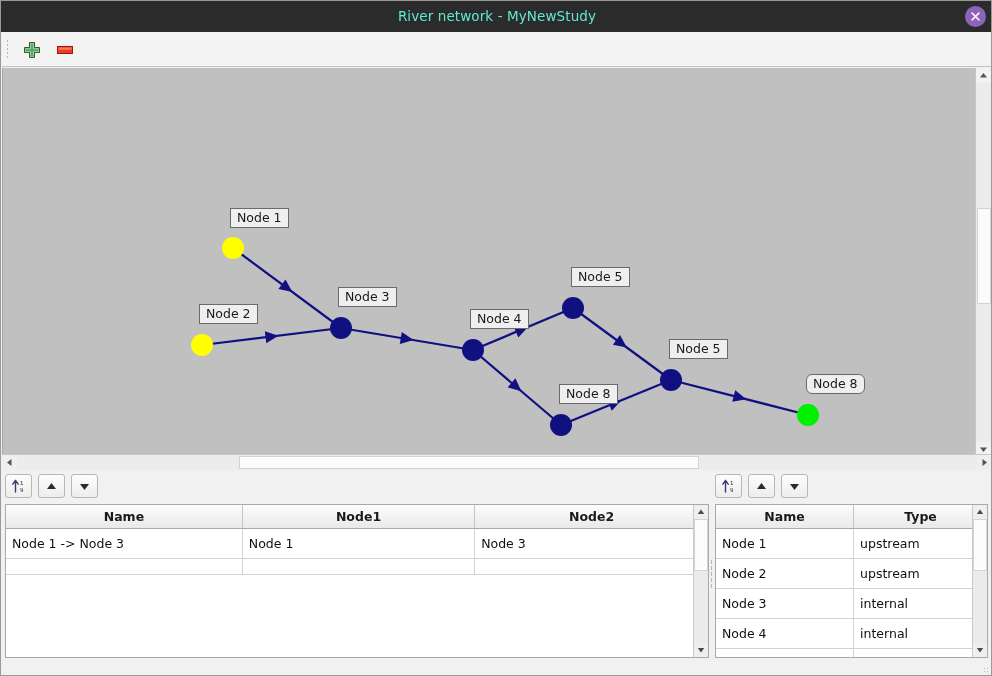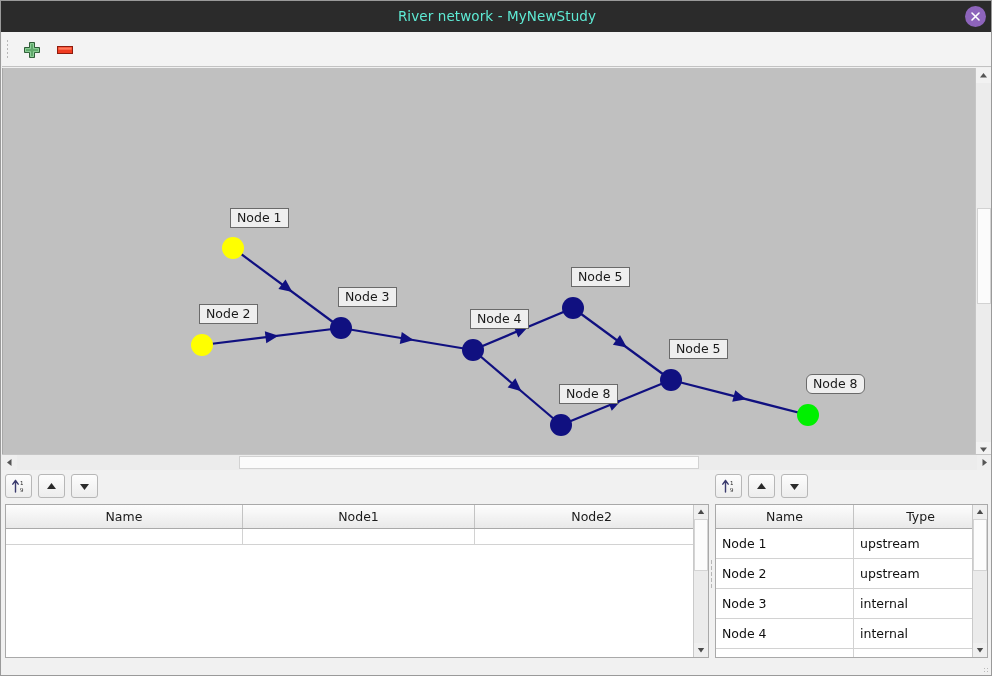--- a/index.html
+++ b/index.html
@@ -245,21 +245,21 @@
     border-collapse: collapse;
     table-layout: fixed;
     width: 100%;
     font-size: 12.5px;
     font-family: "DejaVu Sans", "Liberation Sans", sans-serif;
   }
   table.grid thead th {
     background: linear-gradient(#fdfdfd, #e9e9e9);
     border-right: 1px solid #c3c3c3;
     border-bottom: 1px solid #a9a9a9;
-    font-weight: normal;
+    font-weight: bold;
     color: #1a1a1a;
     height: 23px;
     line-height: 23px;
     padding: 0;
     text-align: center;
     overflow: hidden;
     white-space: nowrap;
   }
   table.grid thead th:last-child { border-right: none; }
   table.grid tbody td {
@@ -445,20 +445,25 @@
             <col style="width:231px">
           </colgroup>
         <thead>
           <tr>
             <th>Name</th>
             <th>Node1</th>
             <th>Node2</th>
           </tr>
         </thead>
         <tbody id="reaches-body">
+            <tr>
+              <td>Node 1 -&gt; Node 3</td>
+              <td>Node 1</td>
+              <td>Node 3</td>
+            </tr>
             <tr class="partial">
               <td>&nbsp;</td>
               <td>&nbsp;</td>
               <td>&nbsp;</td>
             </tr>
           </tbody>
       </table>
       <div class="tbl-vscroll">
         <div class="a up">
           <svg width="14" height="14" viewBox="0 0 14 14">

